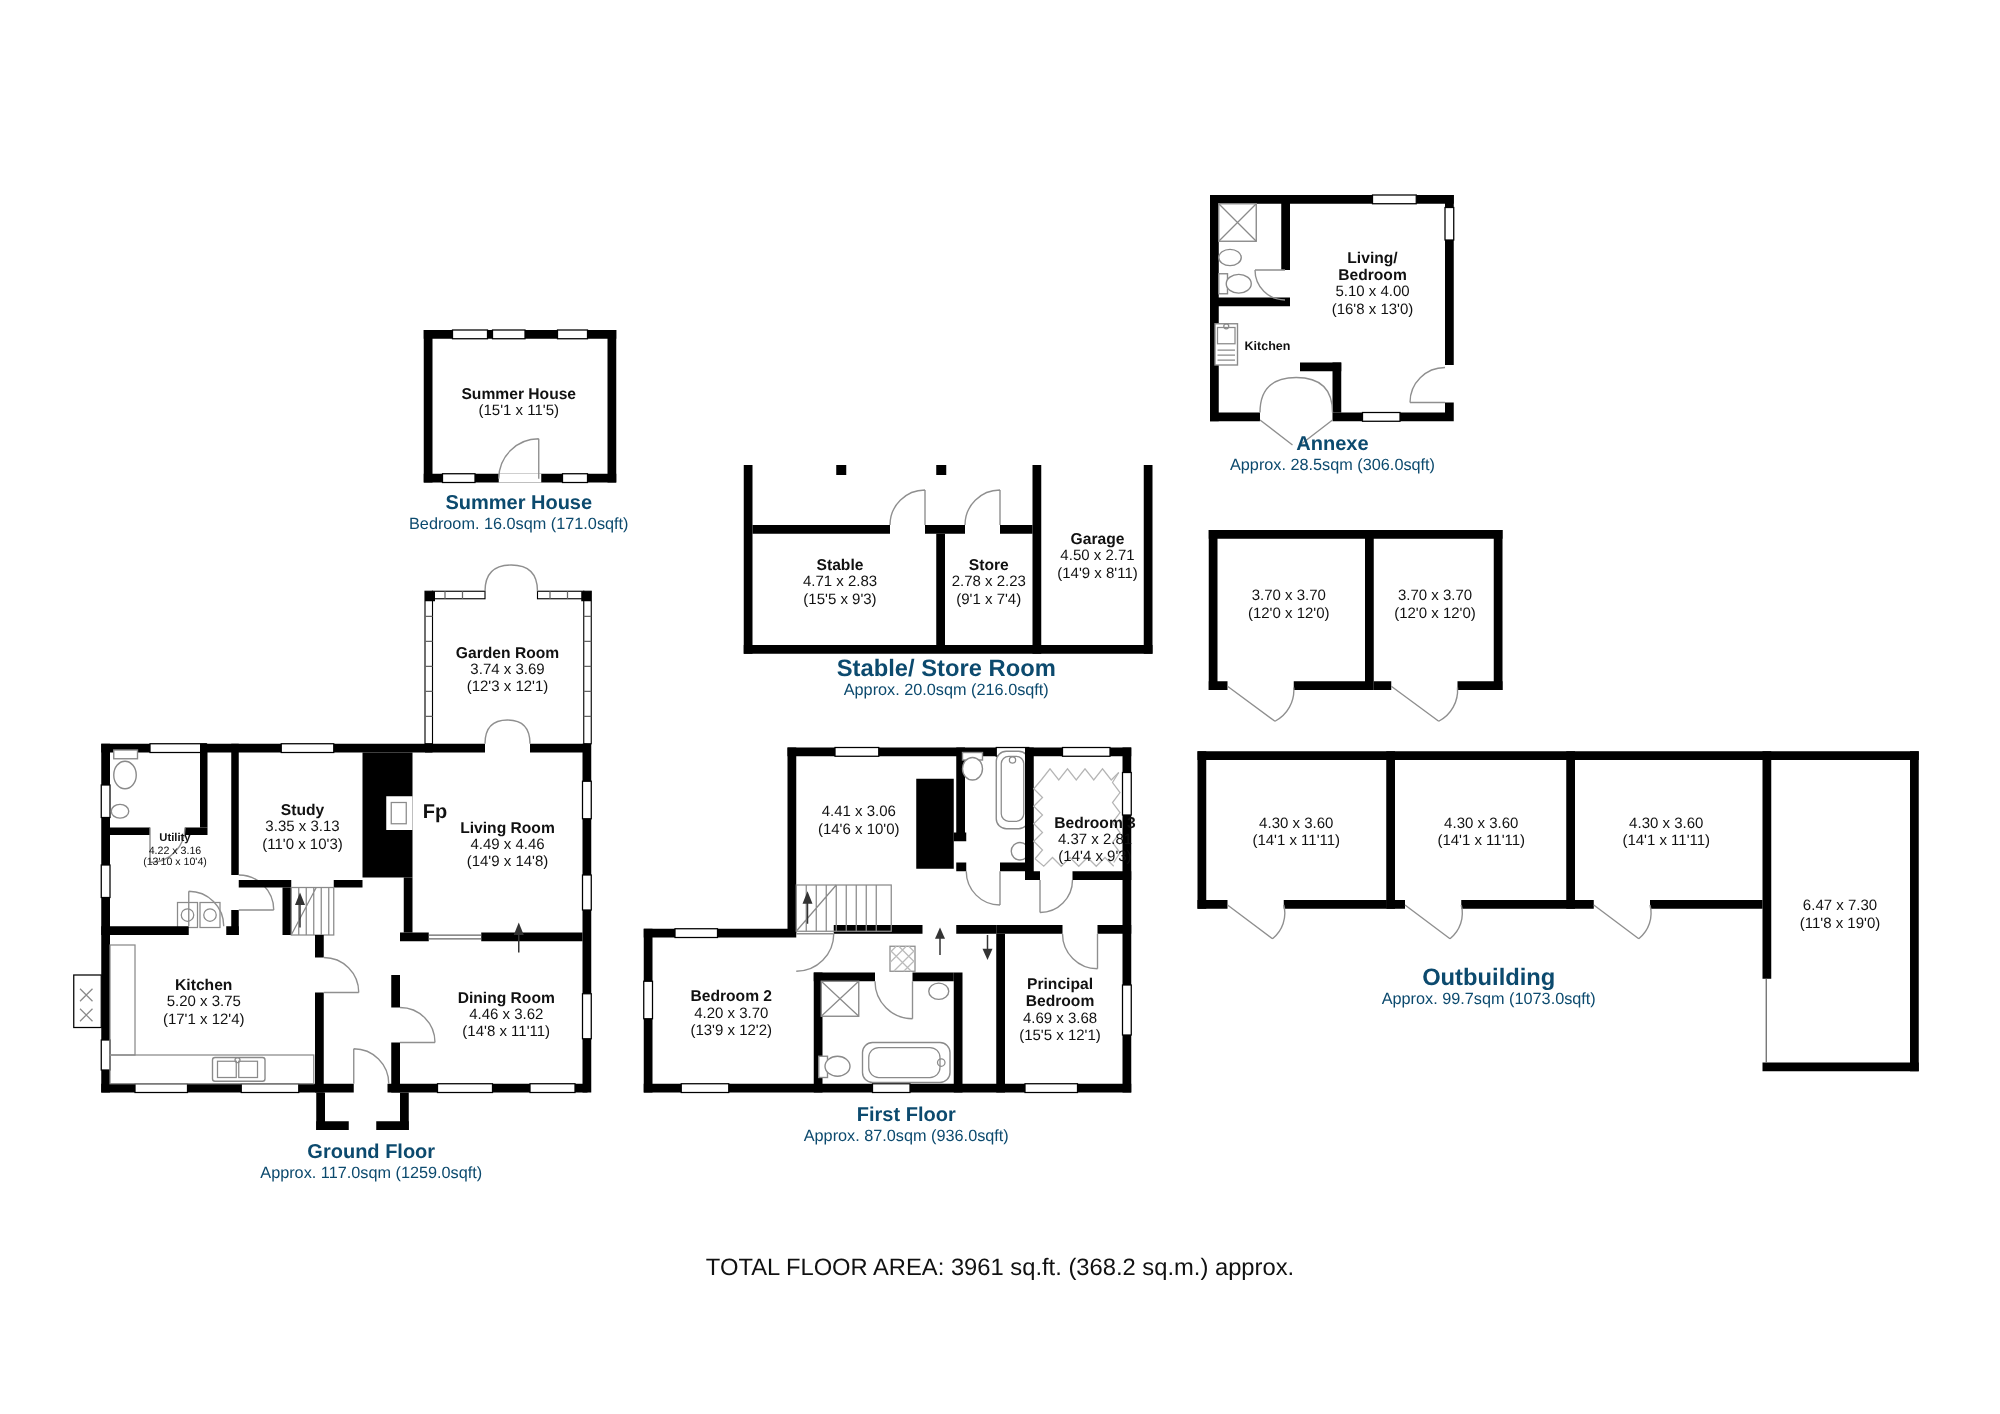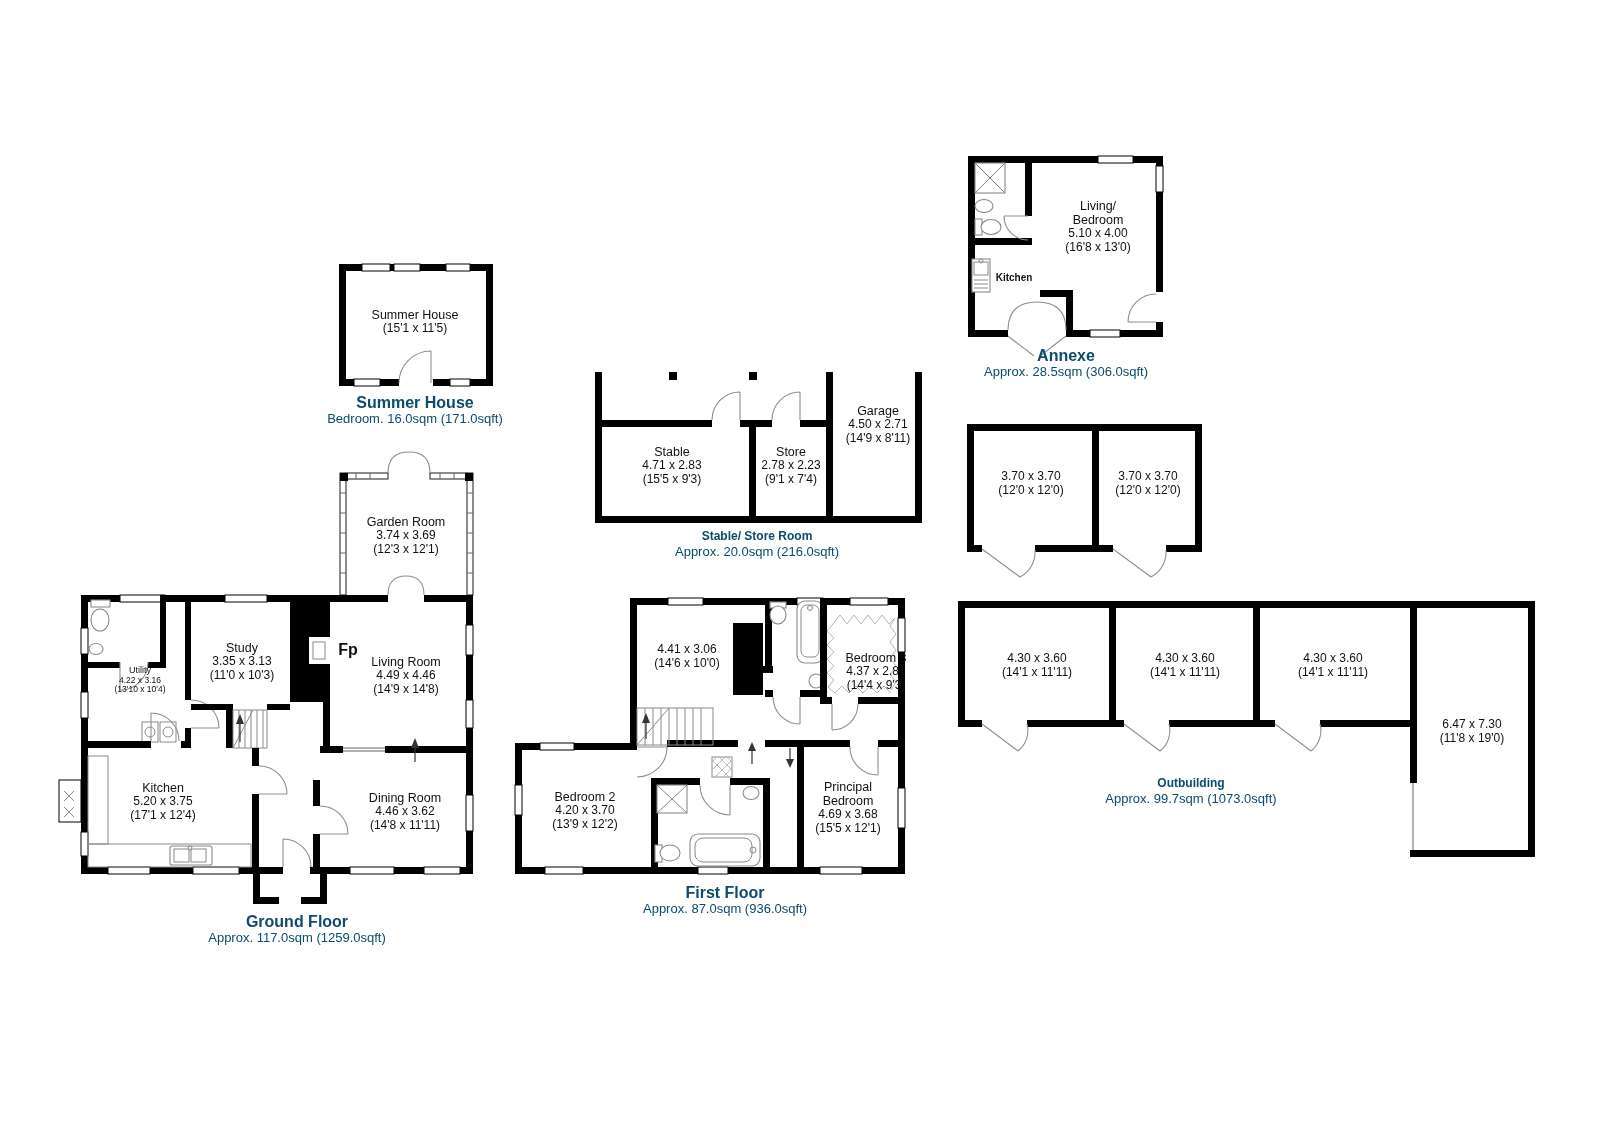--- a/index.html
+++ b/index.html
@@ -12,26 +12,26 @@
   .door{stroke:#8f8f8f;stroke-width:1.1;fill:none;}
   .fix{stroke:#8a8a8a;stroke-width:1.1;fill:#fff;}
   .fixl{stroke:#8a8a8a;stroke-width:1;fill:none;}
   .thin{stroke:#666;stroke-width:1;fill:none;}
   .zig{stroke:#b5b5b5;stroke-width:1;fill:none;}
   .hatch{stroke:#bbb;stroke-width:1;fill:none;}
   .arr{stroke:#333;stroke-width:1.2;fill:none;}
   .arrh{fill:#333;stroke:none;}
   .lbl{position:absolute;transform:translateX(-50%);text-align:center;white-space:nowrap;
        font-size:12px;line-height:13.5px;color:#111;}
-  .lbl .nm{font-weight:400;font-size:12.5px;line-height:14px;}
+  .lbl .nm{font-weight:700;font-size:12.5px;line-height:14px;}
   .lbl.sm{font-size:8.5px;line-height:9.5px;}
   .lbl.sm .nm{font-size:9px;line-height:9.5px;}
   .ttl{position:absolute;transform:translateX(-50%);text-align:center;white-space:nowrap;color:#0c4a6e;}
   .ttl .t1{font-weight:700;font-size:16px;line-height:18px;}
-  .ttl.mid .t1{font-size:12px;}
+  .ttl.mid .t1{font-size:19px;}
   .ttl .t2{font-size:13px;line-height:14px;}
   .total{position:absolute;transform:translateX(-50%);white-space:nowrap;font-size:19px;color:#111;}
   .fp{font-weight:700;font-size:16px;}
 </style>
 </head>
 <body>
 
 <div id="stage">
 
 <svg id="plan" width="1600" height="1131" viewBox="0 0 1600 1131" xmlns="http://www.w3.org/2000/svg">
@@ -365,21 +365,21 @@
   <div class="lbl" style="left:672px;top:445px">
     <div class="nm">Stable</div>
     <div>4.71 x 2.83</div>
     <div>(15'5 x 9'3)</div>
   </div>
   <div class="lbl" style="left:791px;top:445px">
     <div class="nm">Store</div>
     <div>2.78 x 2.23</div>
     <div>(9'1 x 7'4)</div>
   </div>
-  <div class="lbl" style="left:878px;top:404px">
+  <div class="lbl" style="left:878px;top:424px">
     <div class="nm">Garage</div>
     <div>4.50 x 2.71</div>
     <div>(14'9 x 8'11)</div>
   </div>
   <div class="ttl mid" style="left:757px;top:527px">
     <div class="t1">Stable/ Store Room</div>
     <div class="t2">Approx. 20.0sqm (216.0sqft)</div>
   </div>
 
   <div class="lbl" style="left:1098px;top:199px">
@@ -444,14 +444,15 @@
   </div>
   <div class="lbl" style="left:1472px;top:718px">
     <div>6.47 x 7.30</div>
     <div>(11'8 x 19'0)</div>
   </div>
   <div class="ttl mid" style="left:1191px;top:774px">
     <div class="t1">Outbuilding</div>
     <div class="t2">Approx. 99.7sqm (1073.0sqft)</div>
   </div>
 
+  <div class="total" style="left:800px;top:1004px">TOTAL FLOOR AREA: 3961 sq.ft. (368.2 sq.m.) approx.</div>
 
 </div>
 
 </body></html>

